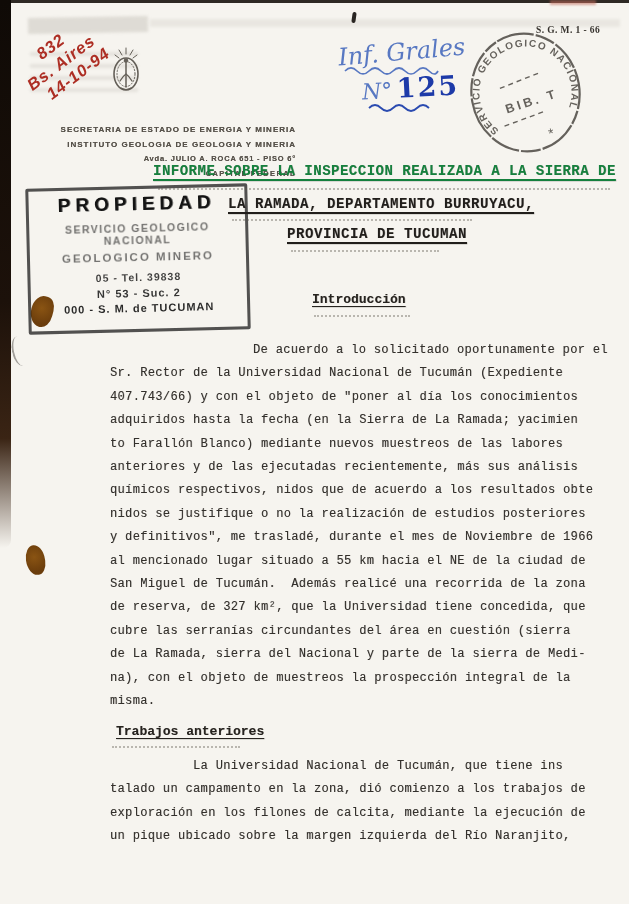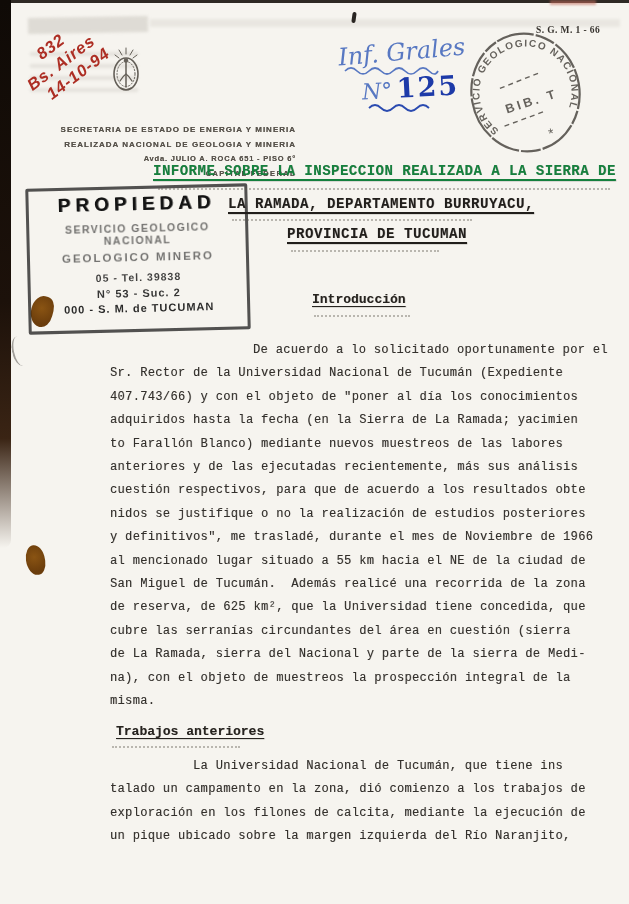--- a/index.html
+++ b/index.html
@@ -107,21 +107,21 @@
       <ellipse cx="19" cy="27" rx="9" ry="12.5" stroke-width=".9" stroke-dasharray="1.5 1.8"></ellipse>
       <path d="M19,14 L19,40" stroke-width="1.5"></path>
       <circle cx="19" cy="13.5" r="2.2" fill="#4b463e" stroke="none"></circle>
       <path d="M13,34 Q16,29 19,27 M25,34 Q22,29 19,27" stroke-width="1.3"></path>
       <path d="M14,41 Q19,44 24,41" stroke-width="1.2"></path>
     </g>
   </svg>
 
   <div id="letterhead">
     <div class="lh-line lh-1">SECRETARIA DE ESTADO DE ENERGIA Y MINERIA</div>
-    <div class="lh-line lh-2">REALIZADA NACIONAL DE GEOLOGIA Y MINERIA</div>
+    <div class="lh-line lh-2">INSTITUTO GEOLOGIA DE GEOLOGIA Y MINERIA</div>
     <div class="lh-line lh-3">Avda. JULIO A. ROCA 651 - PISO 6°</div>
     <div class="lh-line lh-4">CAPITAL FEDERAL</div>
   </div>
 
   <div id="green-note-line1">Inf. Grales</div>
   <svg class="wave" style="left:344px;top:66px" width="96" height="10" viewBox="0 0 96 10">
     <path d="M1,5 Q7,-1 13,5 T25,5 T37,5 T49,5 T61,5 T73,5 T85,5 T94,5" stroke="#5878c2" stroke-width="1.7" fill="none"></path>
   </svg>
   <div id="green-note-line2">
     <span class="prefix">N°</span>
@@ -164,26 +164,26 @@
 
   <div class="tw thead" style="left:312px;top:292px">Introducción</div>
   <div class="echo" style="left:314px;top:315px;width:96px"></div>
 
   <div class="tw tline" style="left:253px;top:336px">De acuerdo a lo solicitado oportunamente por el</div>
   <div class="tw tline" style="left:110px;top:359px">Sr. Rector de la Universidad Nacional de Tucumán (Expediente</div>
   <div class="tw tline" style="left:110px;top:383px">407.743/66) y con el objeto de "poner al día los conocimientos</div>
   <div class="tw tline" style="left:110px;top:406px">adquiridos hasta la fecha (en la Sierra de La Ramada; yacimien</div>
   <div class="tw tline" style="left:110px;top:430px">to Farallón Blanco) mediante nuevos muestreos de las labores</div>
   <div class="tw tline" style="left:110px;top:453px">anteriores y de las ejecutadas recientemente, más sus análisis</div>
-  <div class="tw tline" style="left:110px;top:476px">cuestión respectivos, para que de acuerdo a los resultados obte</div>
+  <div class="tw tline" style="left:110px;top:476px">químicos respectivos, nidos que de acuerdo a los resultados obte</div>
   <div class="tw tline" style="left:110px;top:500px">nidos se justifique o no la realización de estudios posteriores</div>
   <div class="tw tline" style="left:110px;top:523px">y definitivos", me trasladé, durante el mes de Noviembre de 1966</div>
   <div class="tw tline" style="left:110px;top:547px">al mencionado lugar situado a 55 km hacia el NE de la ciudad de</div>
   <div class="tw tline" style="left:110px;top:570px">San Miguel de Tucumán.  Además realicé una recorrida de la zona</div>
-  <div class="tw tline" style="left:110px;top:593px">de reserva, de 625 km², que la Universidad tiene concedida, que</div>
+  <div class="tw tline" style="left:110px;top:593px">de reserva, de 327 km², que la Universidad tiene concedida, que</div>
   <div class="tw tline" style="left:110px;top:617px">cubre las serranías circundantes del área en cuestión (sierra</div>
   <div class="tw tline" style="left:110px;top:640px">de La Ramada, sierra del Nacional y parte de la sierra de Medi-</div>
   <div class="tw tline" style="left:110px;top:664px">na), con el objeto de muestreos la prospección integral de la</div>
   <div class="tw tline" style="left:110px;top:687px">misma.</div>
 
   <div class="tw thead" style="left:116px;top:724px">Trabajos anteriores</div>
   <div class="echo" style="left:112px;top:746px;width:128px"></div>
 
   <div class="tw tline" style="left:193px;top:752px">La Universidad Nacional de Tucumán, que tiene ins</div>
   <div class="tw tline" style="left:110px;top:775px">talado un campamento en la zona, dió comienzo a los trabajos de</div>

